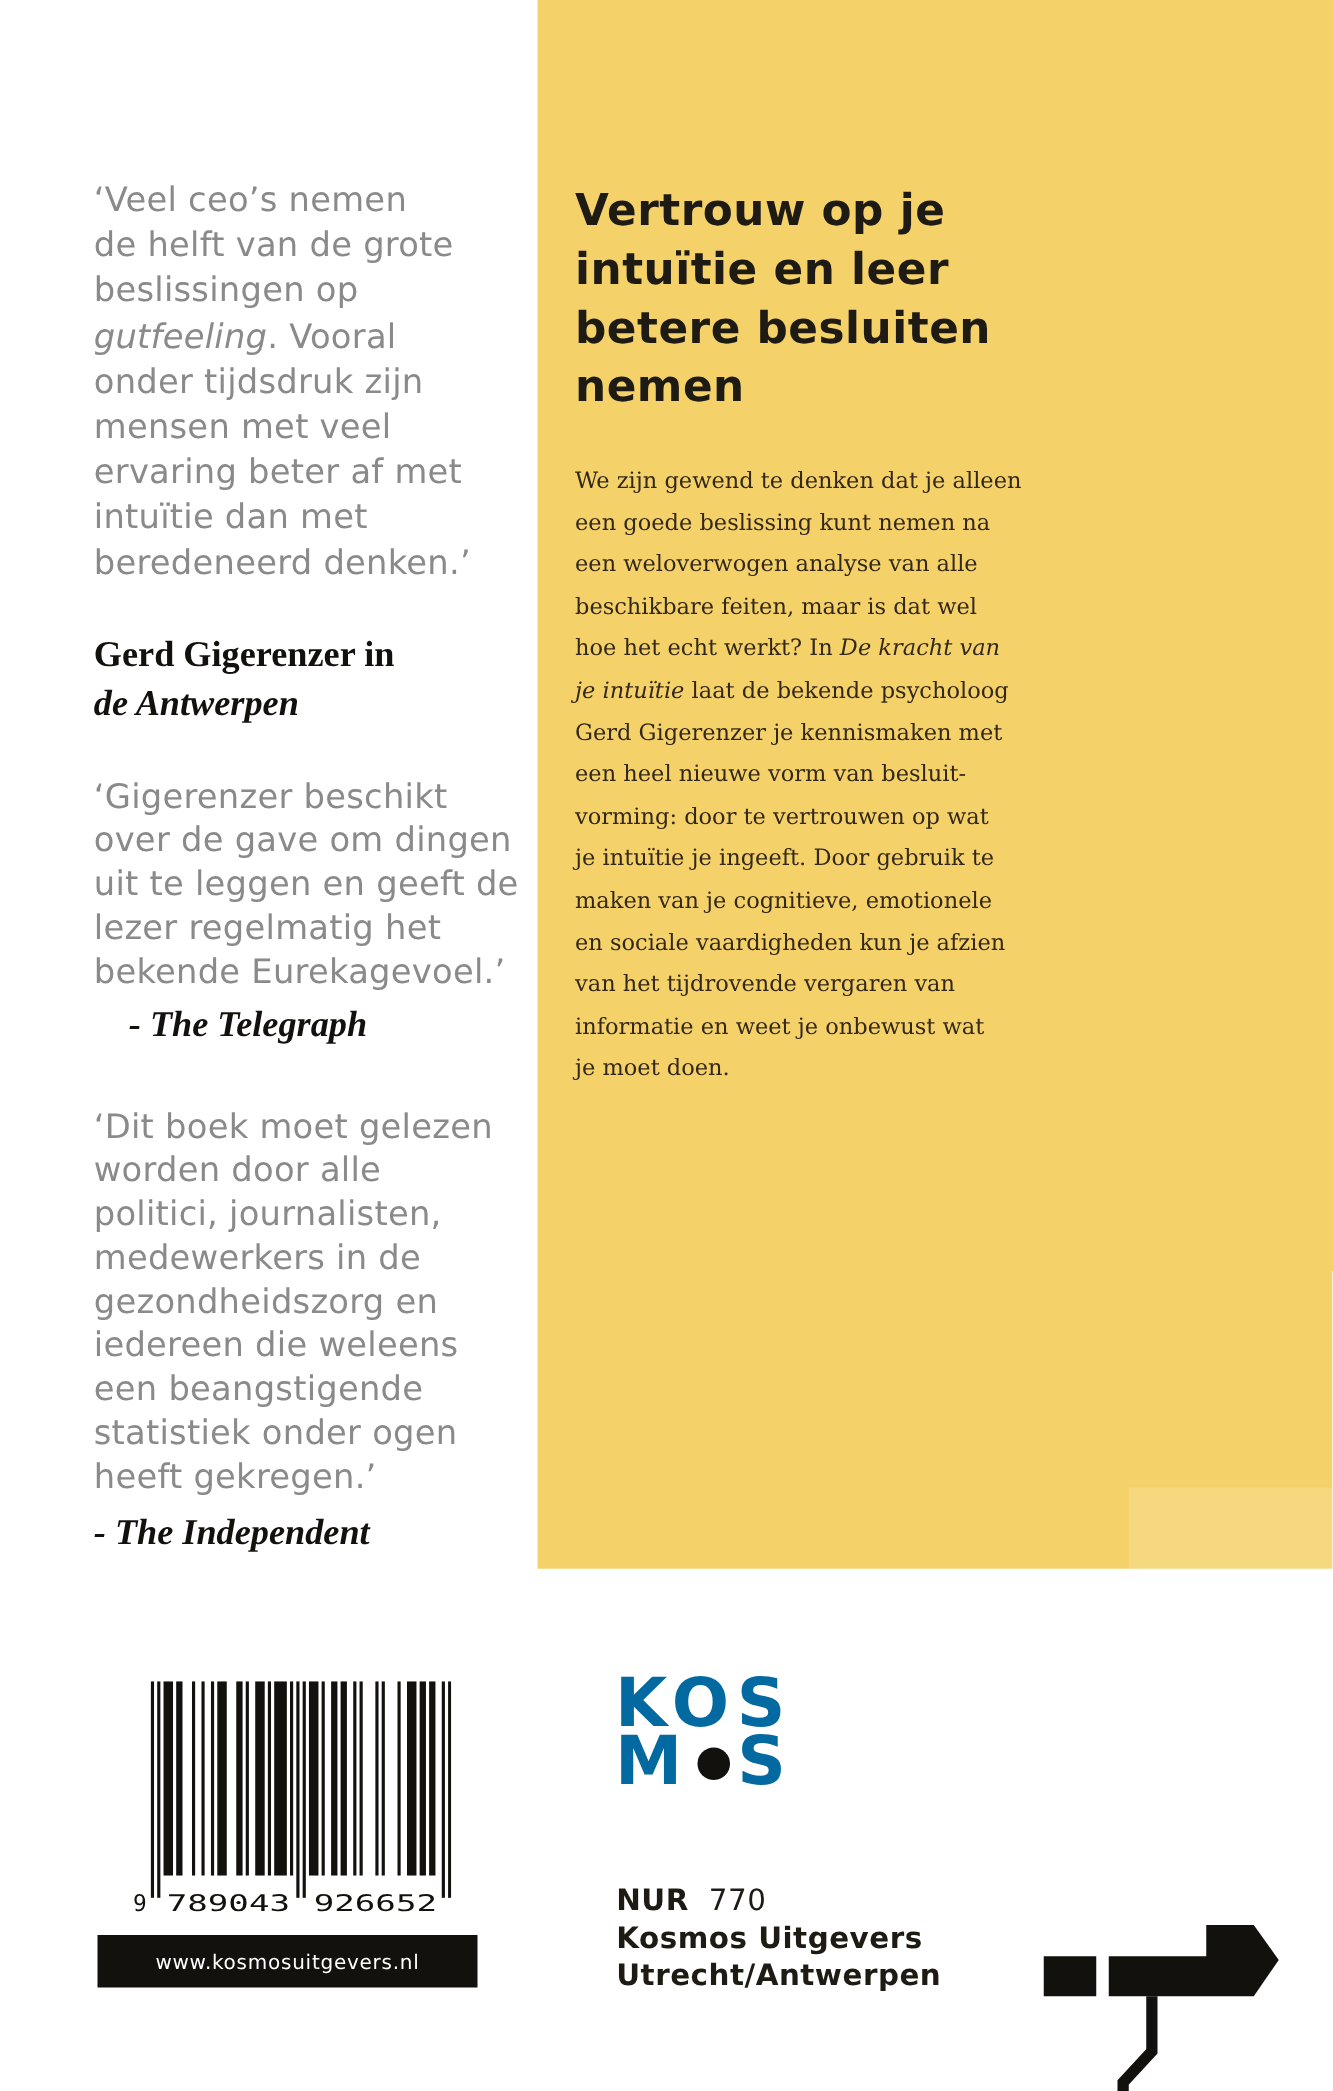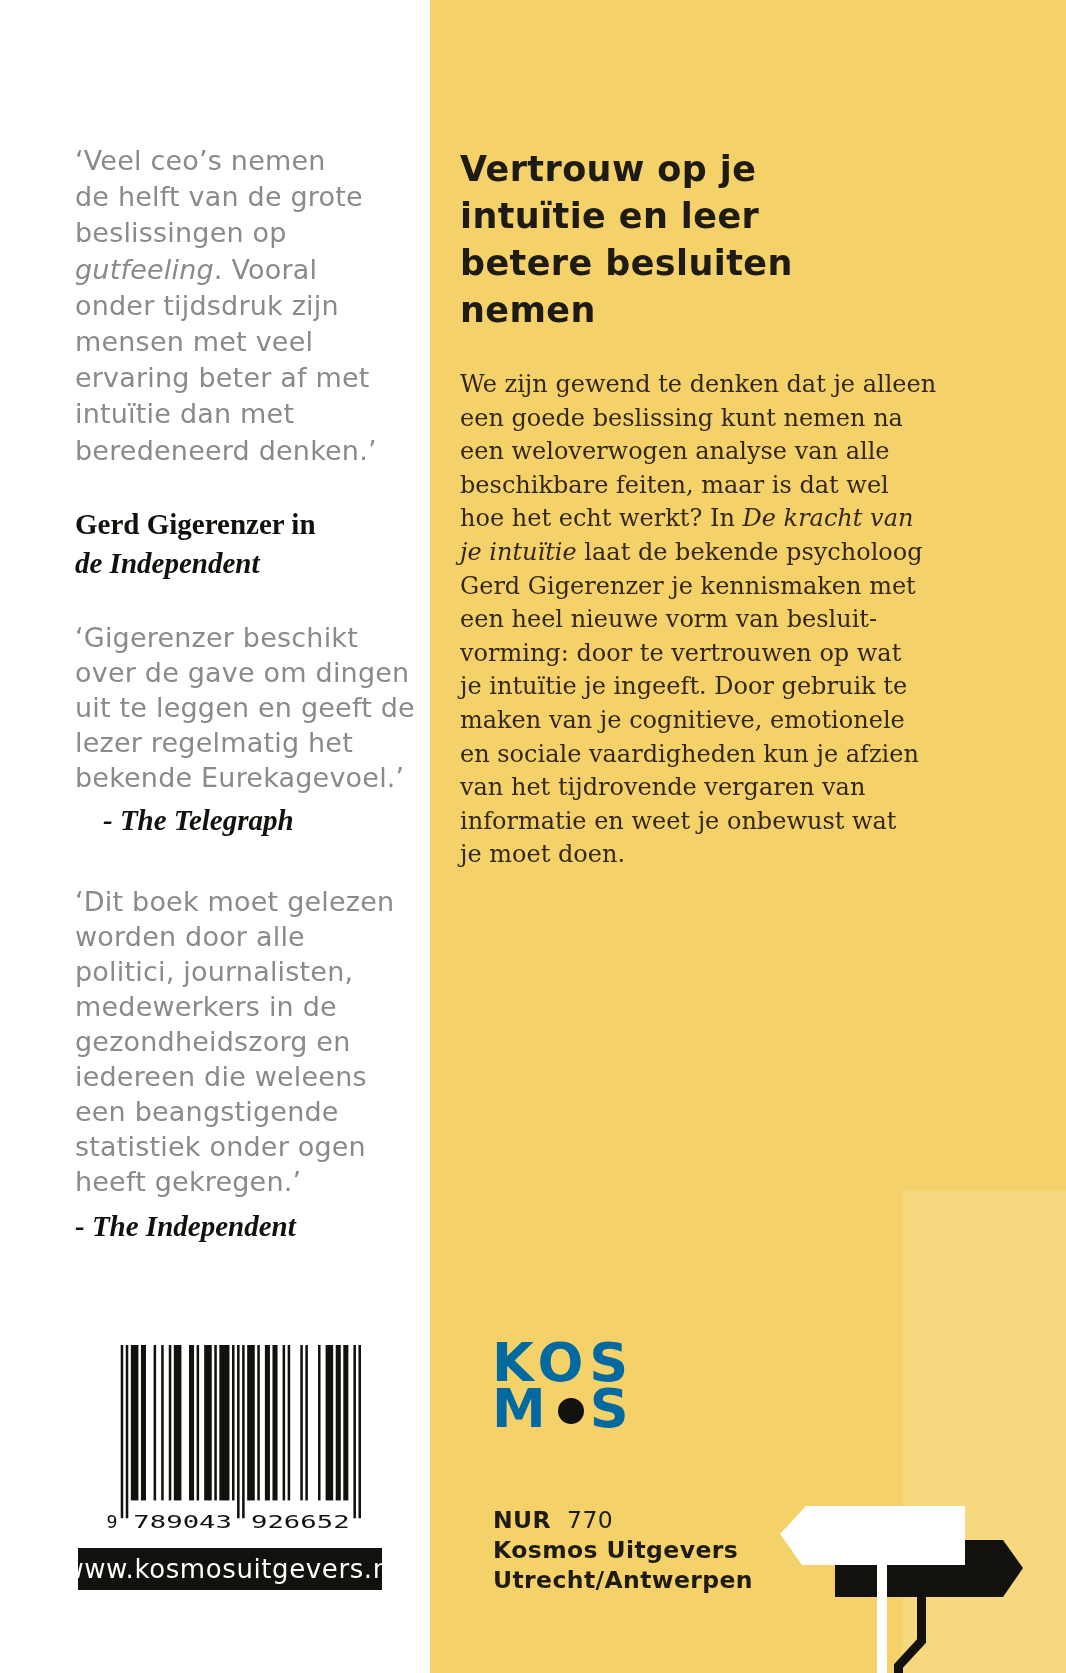--- a/index.html
+++ b/index.html
@@ -18,29 +18,29 @@
   .a1{margin-top:36px;}
   .q2{margin-top:37px;}
   .a2{margin-top:6px;font-style:italic;margin-left:28px;}
   .q3{margin-top:44px;}
   .a3{margin-top:8px;font-style:italic;}
   
   .barcode{position:absolute;left:103px;top:1345px;width:258px;height:186px;}
   .barcode svg{width:100%;height:100%;display:block;}
   .site-band{position:absolute;left:78px;top:1548px;width:304px;height:42px;background:#13110D;
              display:flex;align-items:center;justify-content:center;}
-  .site-band span{color:#ffffff;font-size:26px;letter-spacing:0.6px;}
+  .site-band span{color:#ffffff;font-size:16px;letter-spacing:0.6px;}
   
-  .right-col{position:absolute;left:430px;top:0;width:636px;height:1673px;background:#F5D269;}
+  .right-col{position:absolute;left:430px;top:0;width:636px;height:1255px;background:#F5D269;}
   .light-strip{position:absolute;left:473px;top:1190px;width:163px;height:483px;
                background:rgba(255,255,255,0.14);}
   .title{position:absolute;left:30px;top:146px;width:580px;white-space:pre-line;
          font-weight:bold;font-size:35px;line-height:47px;color:#1E1B14;letter-spacing:0.4px;}
   .blurb{position:absolute;left:30px;width:590px;white-space:pre-line;color:#33281B;
-         font-family:"DejaVu Serif","Liberation Serif",serif;font-size:24px;line-height:33.6px;}
+         font-family:"DejaVu Serif","Liberation Serif",serif;font-size:18px;line-height:33.6px;}
   .p1{top:368px;}
   .p2{top:914px;}
   .blurb .it{font-style:italic;}
   
   .logo{position:absolute;left:62px;top:1340px;color:#0369a1;font-weight:bold;
         font-size:54px;line-height:46px;letter-spacing:6px;}
   .logo .dot{display:inline-block;width:26px;height:26px;border-radius:50%;
              background:#13110D;margin:0 6px;transform:translateY(-3px);}
   
   .colophon{position:absolute;left:63px;top:1505px;color:#1E1B14;font-weight:bold;
@@ -60,21 +60,21 @@
       <div class="pquote q1"><span>‘Veel ceo’s nemen
 de helft van de grote
 beslissingen op
 </span><span class="it" style="font-style:italic">gutfeeling</span><span>. Vooral
 onder tijdsdruk zijn
 mensen met veel
 ervaring beter af met
 intuïtie dan met
 beredeneerd denken.’</span></div>
 
-      <div class="attr a1"><span>Gerd Gigerenzer in</span><br><span class="it">de Independent</span></div>
+      <div class="attr a1"><span>Gerd Gigerenzer in</span><br><span class="it">de Antwerpen</span></div>
 
       <div class="pquote q2">‘Gigerenzer beschikt
 over de gave om dingen
 uit te leggen en geeft de
 lezer regelmatig het
 bekende Eurekagevoel.’</div>
       <div class="attr a2">- The Telegraph</div>
 
       <div class="pquote q3">‘Dit boek moet gelezen
 worden door alle

